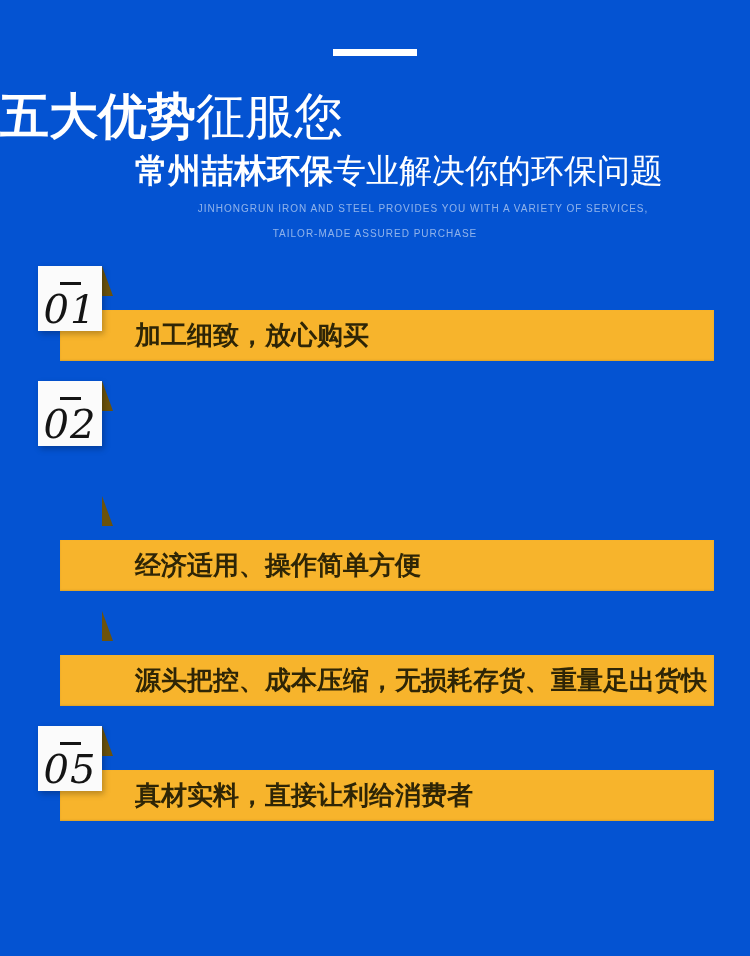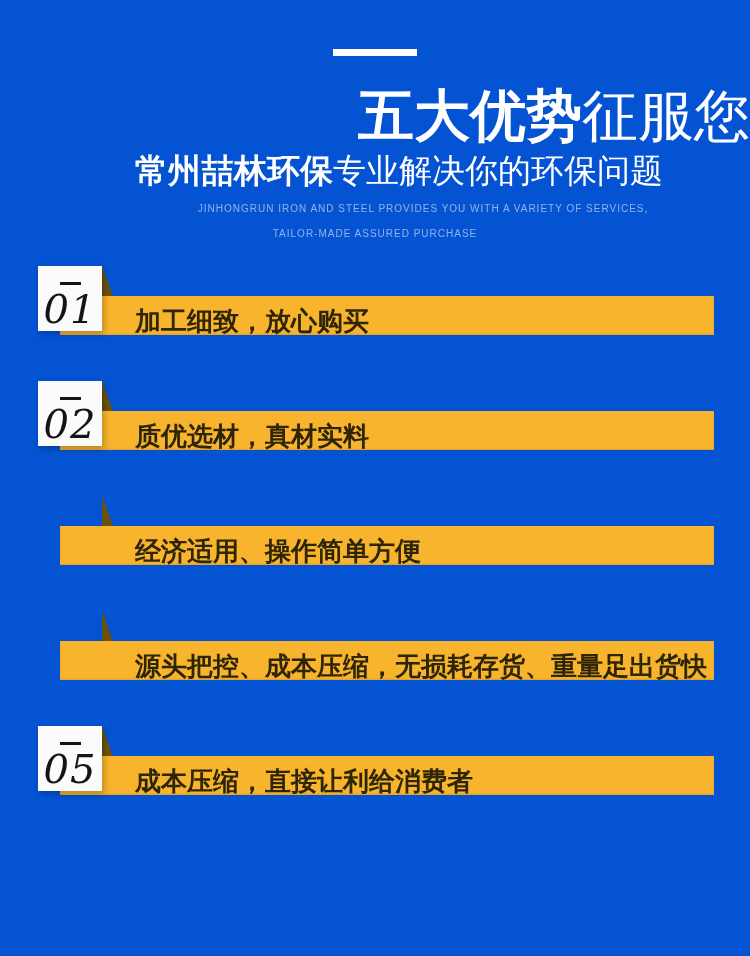--- a/index.html
+++ b/index.html
@@ -13,23 +13,23 @@
   }
 
   
   .dash {
     position:absolute; left:333px; top:49px;
     width:84px; height:7px;
     background:var(--text-white, #fff);
   }
   .title {
     position:absolute; top:90px; left:0; width:750px;
-    margin:0; text-align:right;
+    margin:0; text-align:left;
     color:var(--text-white, #fff);
-    font-size:56px; line-height:52px;
+    font-size:49px; line-height:52px;
     white-space:nowrap;
   }
   .t-bold  { font-weight:900; }
   .t-light { font-weight:400; }
 
   .subtitle {
     position:absolute; top:153px; left:24px; width:750px;
     text-align:center;
     color:var(--text-white, #fff);
     font-size:33px; line-height:36px;
@@ -46,21 +46,21 @@
     white-space:nowrap;
   }
   .en1 { top:203px;padding-left:48px; }
   .en2 { top:228px; }
 
   
   .items { position:absolute; top:266px; left:0; width:750px; }
   .item  { position:relative; height:83px; margin-bottom:32px; }
 
   .ribbon {
-    position:absolute; left:60px; right:36px; top:30px; height:39px;
+    position:absolute; left:60px; right:36px; top:44px; height:51px;
     background:var(--ribbon-yellow, #F7B42C);
     box-shadow: inset 0 -1px 2px rgba(0,0,0,0.10);
   }
   .ribbon-text {
     position:absolute; left:75px; top:0;
     line-height:51px; font-size:26px; font-weight:700;
     color:var(--text-dark, #2E2506);
     white-space:nowrap;
   }
 
@@ -114,23 +114,20 @@
         <span class="ribbon-text">加工细致，放心购买</span>
       </div>
       <div class="fold"></div>
       <div class="numcard">
         <div class="numdash"></div>
         <div class="num">01</div>
       </div>
     </div>
 
     <div class="item">
-      <div class="ribbon">
-        <span class="ribbon-text">质优选材，真材实料</span>
-      </div>
       <div class="fold"></div>
       <div class="numcard">
         <div class="numdash"></div>
         <div class="num">02</div>
       </div>
     </div>
 
     <div class="item">
       <div class="ribbon">
         <span class="ribbon-text">经济适用、操作简单方便</span>
@@ -140,21 +137,21 @@
 
     <div class="item">
       <div class="ribbon">
         <span class="ribbon-text">源头把控、成本压缩，无损耗存货、重量足出货快</span>
       </div>
       <div class="fold"></div>
     </div>
 
     <div class="item">
       <div class="ribbon">
-        <span class="ribbon-text">成本压缩，直接让利给消费者</span>
+        <span class="ribbon-text">真材实料，直接让利给消费者</span>
       </div>
       <div class="fold"></div>
       <div class="numcard">
         <div class="numdash"></div>
         <div class="num">05</div>
       </div>
     </div>
 
   </div>
 </div>

